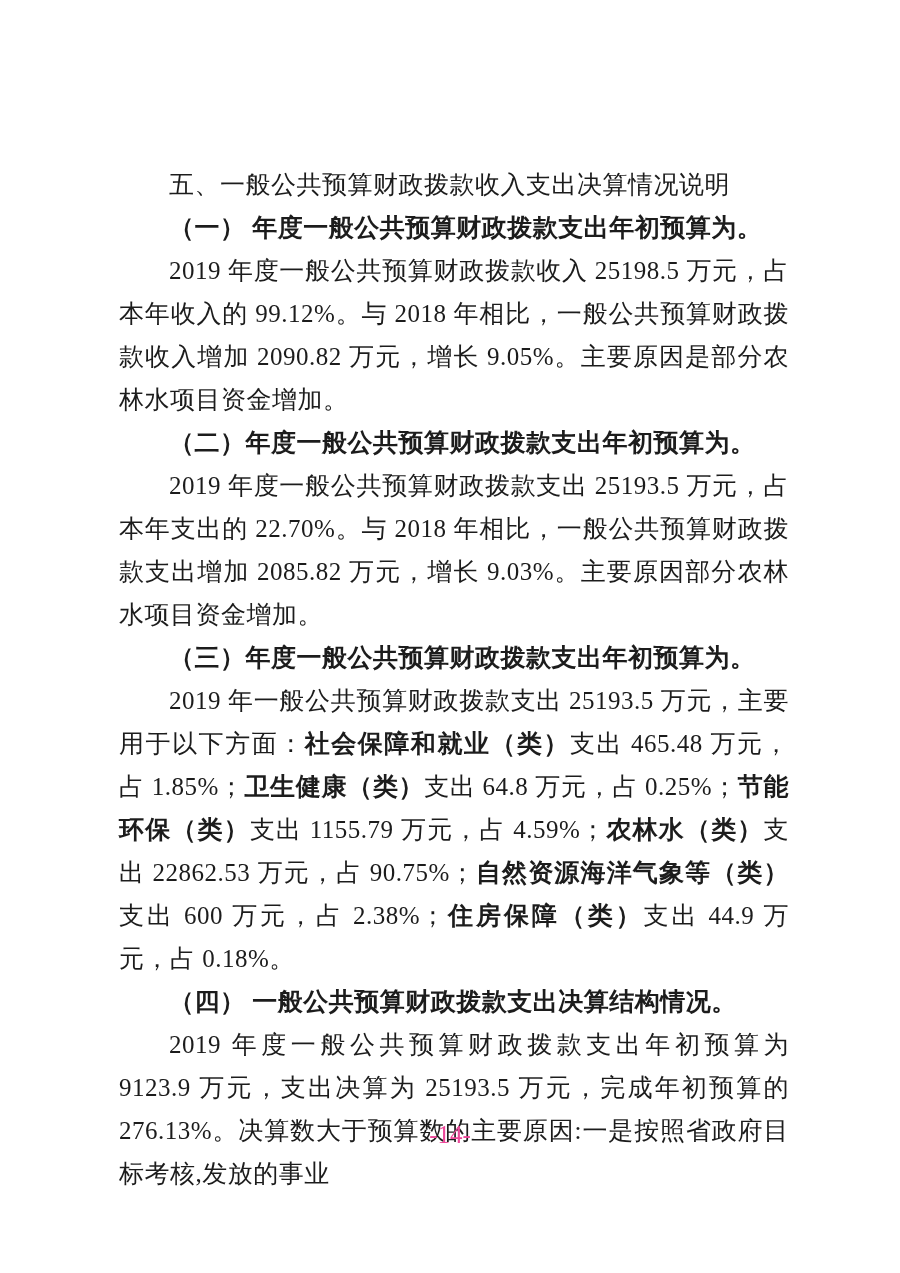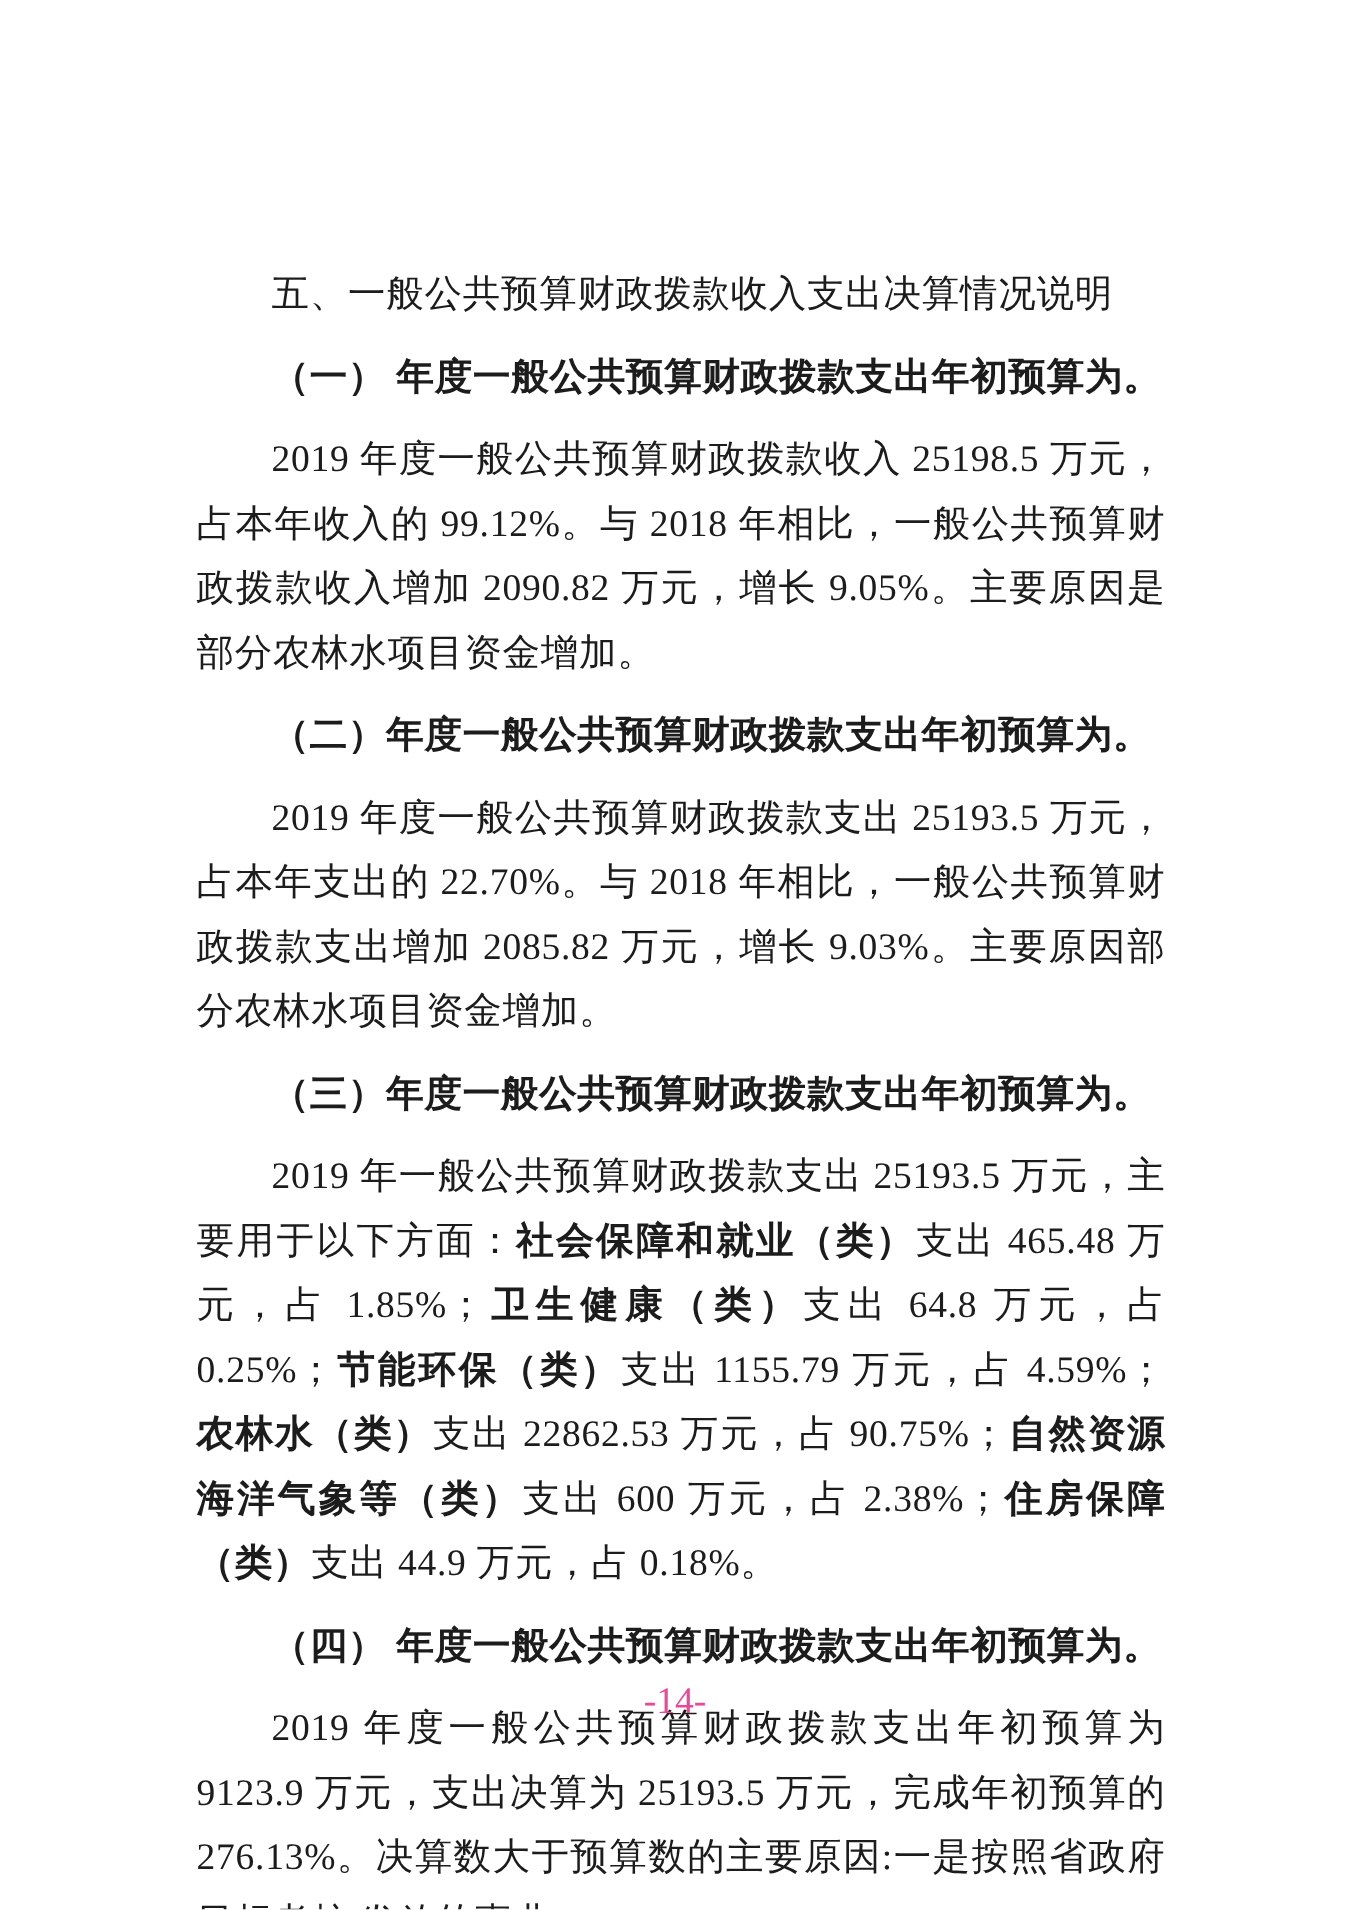--- a/index.html
+++ b/index.html
@@ -19,21 +19,21 @@
   .doc-body {
     position: absolute;
     left: 119px;
     top: 163px;
     width: 670px;
     font-size: 25px;
     line-height: 43px;
     text-align: justify;
   }
   .para {
-    margin: 12px;
+    margin: 0;
     padding: 0;
     text-indent: 2em;
     letter-spacing: 0.5px;
   }
   .para.heading2 {
     font-weight: bold;
   }
   .bold {
     font-weight: bold;
   }
@@ -53,17 +53,17 @@
 
 <div class="page">
   <div class="doc-body">
       <p class="para heading1"><span>五、一般公共预算财政拨款收入支出决算情况说明</span></p>
       <p class="para heading2"><span class="bold">（一） 年度一般公共预算财政拨款支出年初预算为。</span></p>
       <p class="para body"><span>2019 年度一般公共预算财政拨款收入 25198.5 万元，占本年收入的 99.12%。与 2018 年相比，一般公共预算财政拨款收入增加 2090.82 万元，增长 9.05%。主要原因是部分农林水项目资金增加。</span></p>
       <p class="para heading2"><span class="bold">（二）年度一般公共预算财政拨款支出年初预算为。</span></p>
       <p class="para body"><span>2019 年度一般公共预算财政拨款支出 25193.5 万元，占本年支出的 22.70%。与 2018 年相比，一般公共预算财政拨款支出增加 2085.82 万元，增长 9.03%。主要原因部分农林水项目资金增加。</span></p>
       <p class="para heading2"><span class="bold">（三）年度一般公共预算财政拨款支出年初预算为。</span></p>
       <p class="para body"><span>2019 年一般公共预算财政拨款支出 25193.5 万元，主要用于以下方面：</span><span class="bold">社会保障和就业（类）</span><span>支出 465.48 万元，占 1.85%；</span><span class="bold">卫生健康（类）</span><span>支出 64.8 万元，占 0.25%；</span><span class="bold">节能环保（类）</span><span>支出 1155.79 万元，占 4.59%；</span><span class="bold">农林水（类）</span><span>支出 22862.53 万元，占 90.75%；</span><span class="bold">自然资源海洋气象等（类）</span><span>支出 600 万元，占 2.38%；</span><span class="bold">住房保障（类）</span><span>支出 44.9 万元，占 0.18%。</span></p>
-      <p class="para heading2"><span class="bold">（四） 年度一般公共预算财政拨款支出年初预算为。</span></p>
+      <p class="para heading2"><span class="bold">（四） 一般公共预算财政拨款支出决算结构情况。</span></p>
       <p class="para body"><span>2019 年度一般公共预算财政拨款支出年初预算为 9123.9 万元，支出决算为 25193.5 万元，完成年初预算的 276.13%。决算数大于预算数的主要原因:一是按照省政府目标考核,发放的事业</span></p>
     </div>
   <div class="page-footer">-14-</div>
 </div>
 
 </body></html>

